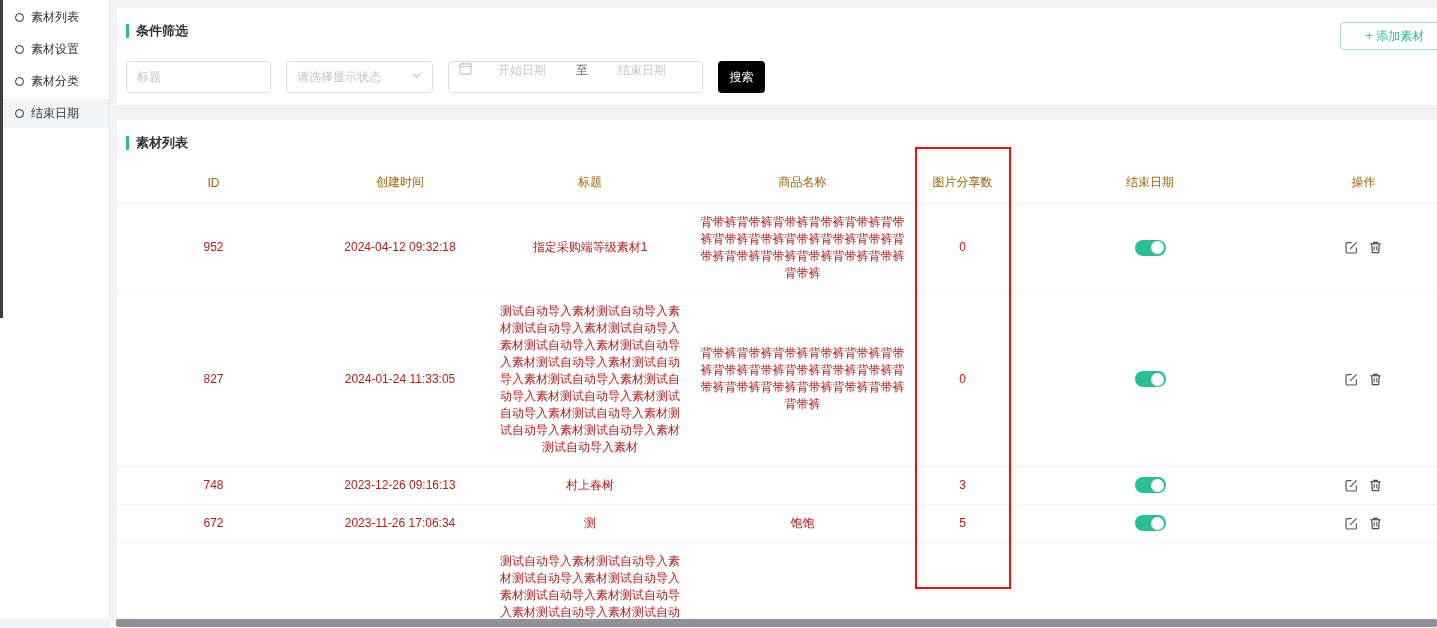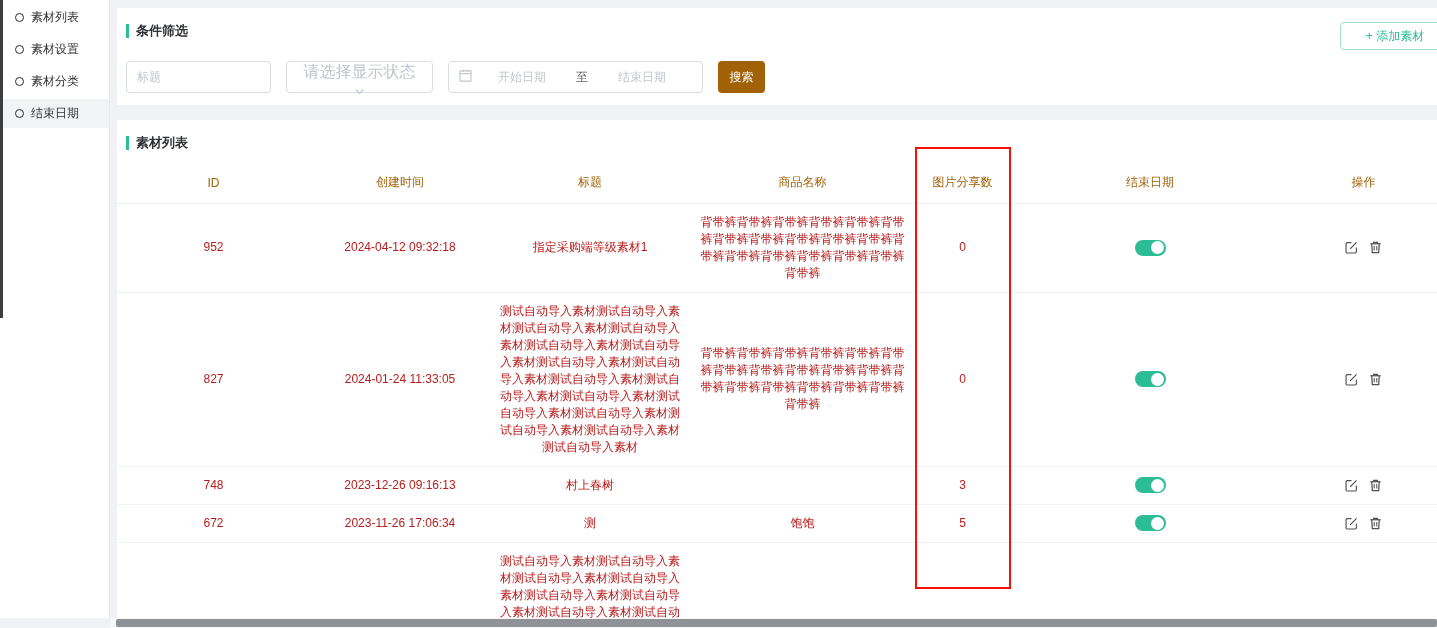--- a/index.html
+++ b/index.html
@@ -40,31 +40,31 @@
   
   .controls { position:absolute; left:9px; top:53px; display:flex; gap:15px; align-items:center; }
   .text-input {
     width:145px; height:32px; border:1px solid #dadee4; border-radius:4px;
     padding:0 10px; font-size:12px; color:#606266; outline:none; background:#fff;
   }
   .text-input::placeholder { color:#c0c4cc; }
   .select-box {
     width:147px; height:32px; border:1px solid #dadee4; border-radius:4px;
     display:flex; align-items:center; justify-content:space-between;
-    padding:0 10px; font-size:16px; color:#c0c4cc; background:#fff; cursor:pointer;flex-direction:column;
+    padding:0 10px; font-size:12px; color:#c0c4cc; background:#fff; cursor:pointer;
   }
   .date-box {
     width:255px; height:32px; border:1px solid #dadee4; border-radius:4px;
-    display:flex; align-items:center; padding:8px 10px; font-size:12px;
+    display:flex; align-items:flex-start; padding:0 10px; font-size:12px;
     color:#c0c4cc; background:#fff; cursor:pointer;
   }
   .date-box .ph { flex:1; text-align:center; }
   .date-box .sep { color:#606266; padding:0 4px; }
   .search-btn {
-    width:47px; height:32px; background:#a16207; border:none; border-radius:4px;
+    width:47px; height:32px; background:#000000; border:none; border-radius:4px;
     color:#fff; font-size:12px; cursor:pointer;
   }
   .add-btn {
     position:absolute; left:1340px; top:22px; width:110px; height:28px;
     background:#fff; border:1px solid #a5ddcb; border-radius:4px;
     color:#2bbd96; font-size:12px; cursor:pointer; z-index:3;
   }
   
   table.mat-table {
     width:1320px; margin-top:11px; border-collapse:collapse; table-layout:fixed;

